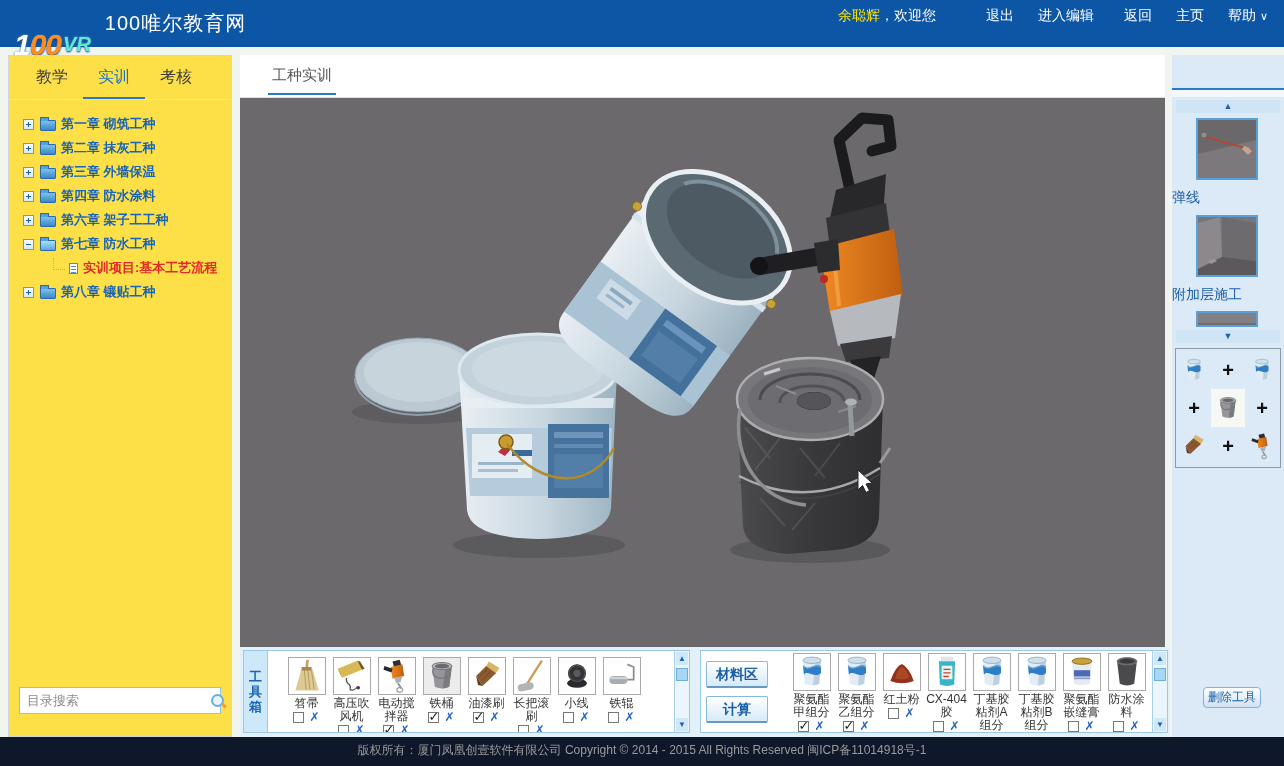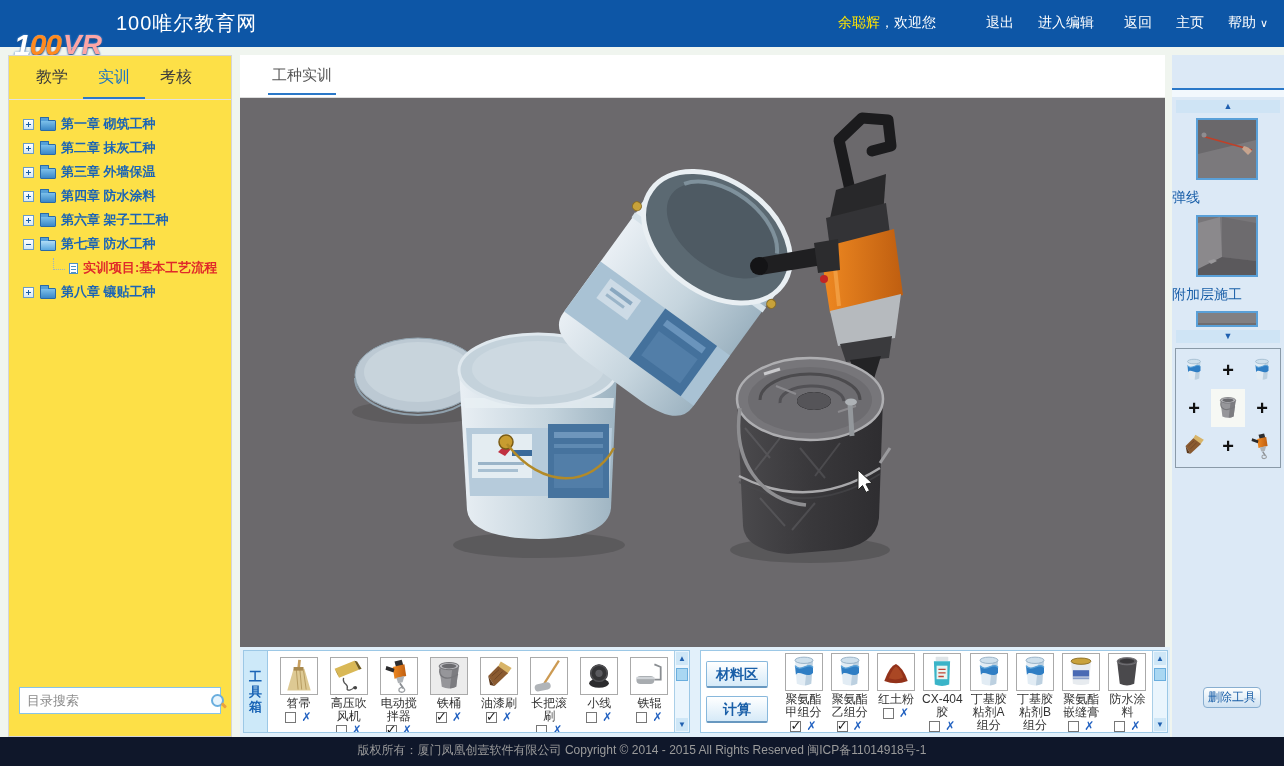--- a/index.html
+++ b/index.html
@@ -11,24 +11,24 @@
   }
   
   .header {
     position:absolute; left:0; top:0; width:1284px; height:47px;
     background:#0d56a6; display:flex; align-items:center; color:#fff;
   }
   .logo { display:flex; align-items:center; margin-left:14px; font-style:italic; font-weight:bold;margin-top:42px; }
   .logo .l-num { font-size:30px; color:#ffffff; letter-spacing:-1px;
     text-shadow:0 1px 2px #063a75, 0 0 2px #7ab4f0; }
   .logo .l-num b { color:#ff8a1e; text-shadow:0 1px 2px #063a75, 0 0 1px #fff; }
-  .logo .l-vr { font-size:28px; color:#fca5a5; margin-left:2px;
+  .logo .l-vr { font-size:20px; color:#5eead4; margin-left:2px;
     text-shadow:0 1px 2px #063a75, 0 0 2px #8ec4ff; }
   .site-title { font-size:20px; margin-left:14px; font-weight:normal; letter-spacing:1px; }
-  .hnav { position:absolute; right:16px; top:0; height:32px; display:flex; align-items:flex-end; font-size:14px; }
+  .hnav { position:absolute; right:16px; top:0; height:32px; display:flex; align-items:center; font-size:14px; }
   .hnav .uname { color:#ffe400; }
   .hnav .welc { color:#fff; margin-right:26px; }
   .hnav a { color:#fff; text-decoration:none; margin-left:24px; cursor:pointer; }
   .hnav .grp { margin-left:30px; }
   .caret { font-size:11px; margin-left:4px; color:#fff; }
   
   .left-panel {
     position:absolute; left:8px; top:55px; width:224px; height:682px;
     background:#fde047; border:1px solid #d5d5d5;
   }
@@ -58,21 +58,21 @@
   .search-icon::after { content:""; position:absolute; left:11px; top:11px; width:6px; height:2.5px; background:#e8a040; transform:rotate(45deg); border-radius:1px; }
   
   .main-tabbar { position:absolute; left:240px; top:55px; width:925px; height:43px; background:#fff; border-bottom:1px solid #ddd; }
   .main-tab { display:inline-block; margin-left:28px; padding:11px 4px 8px; font-size:15px; color:#555; border-bottom:2px solid #2a78c8; cursor:pointer; }
   .scene { position:absolute; left:240px; top:98px; width:925px; height:549px; background:#6b696c; cursor:default; }
   .scene svg { display:block; }
   
   .bottom-strip { position:absolute; left:240px; top:647px; width:930px; height:90px; background:#e2f0fa; }
   .tool-panel { position:absolute; left:243px; top:650px; width:447px; height:83px; background:#fff; border:1px solid #9cc8e6; display:flex; overflow:hidden; }
   .tool-tag { width:24px; background:#cde9f9; border-right:1px solid #9cc8e6; color:#1a64b6; font-weight:bold; font-size:13px; display:flex; flex-direction:column; align-items:center; justify-content:center; line-height:15px; flex:none; }
-  .cells { display:flex; padding:2px 2px 0 8px; flex:1;justify-content:space-between; }
+  .cells { display:flex; padding:2px 2px 0 16px; flex:1; }
   .cell { width:45px; flex:none; display:flex; flex-direction:column; align-items:center; margin-right:0; }
   .tool-panel .cell { padding-top:4px; }
   .ico-box { width:38px; height:38px; border:1px solid #aaa; background:#fff; display:flex; align-items:center; justify-content:center; cursor:pointer; flex:none; }
   .cell-name { font-size:12px; color:#333; line-height:13px; text-align:center; margin-top:2px; word-break:break-all; width:42px; }
   .chk-row { display:flex; align-items:center; gap:5px; margin-top:2px; flex:none; }
   .cb { width:11px; height:11px; border:1px solid #777; background:#fff; position:relative; cursor:pointer; flex:none; }
   .cb.checked::after { content:"✓"; position:absolute; left:-1px; top:-4px; font-size:13px; font-weight:bold; color:#1a1a1a; }
   .rx { color:#2060c0; font-weight:bold; font-size:12px; cursor:pointer; line-height:11px; }
   .vscroll { width:15px; border-left:1px solid #aacfe8; background:#eaf5fd; position:relative; flex:none; }
   .vs-up,.vs-dn { position:absolute; left:1px; right:1px; height:13px; background:#cfe7f7; color:#2060b0; font-size:8px; text-align:center; line-height:13px; cursor:pointer; }

